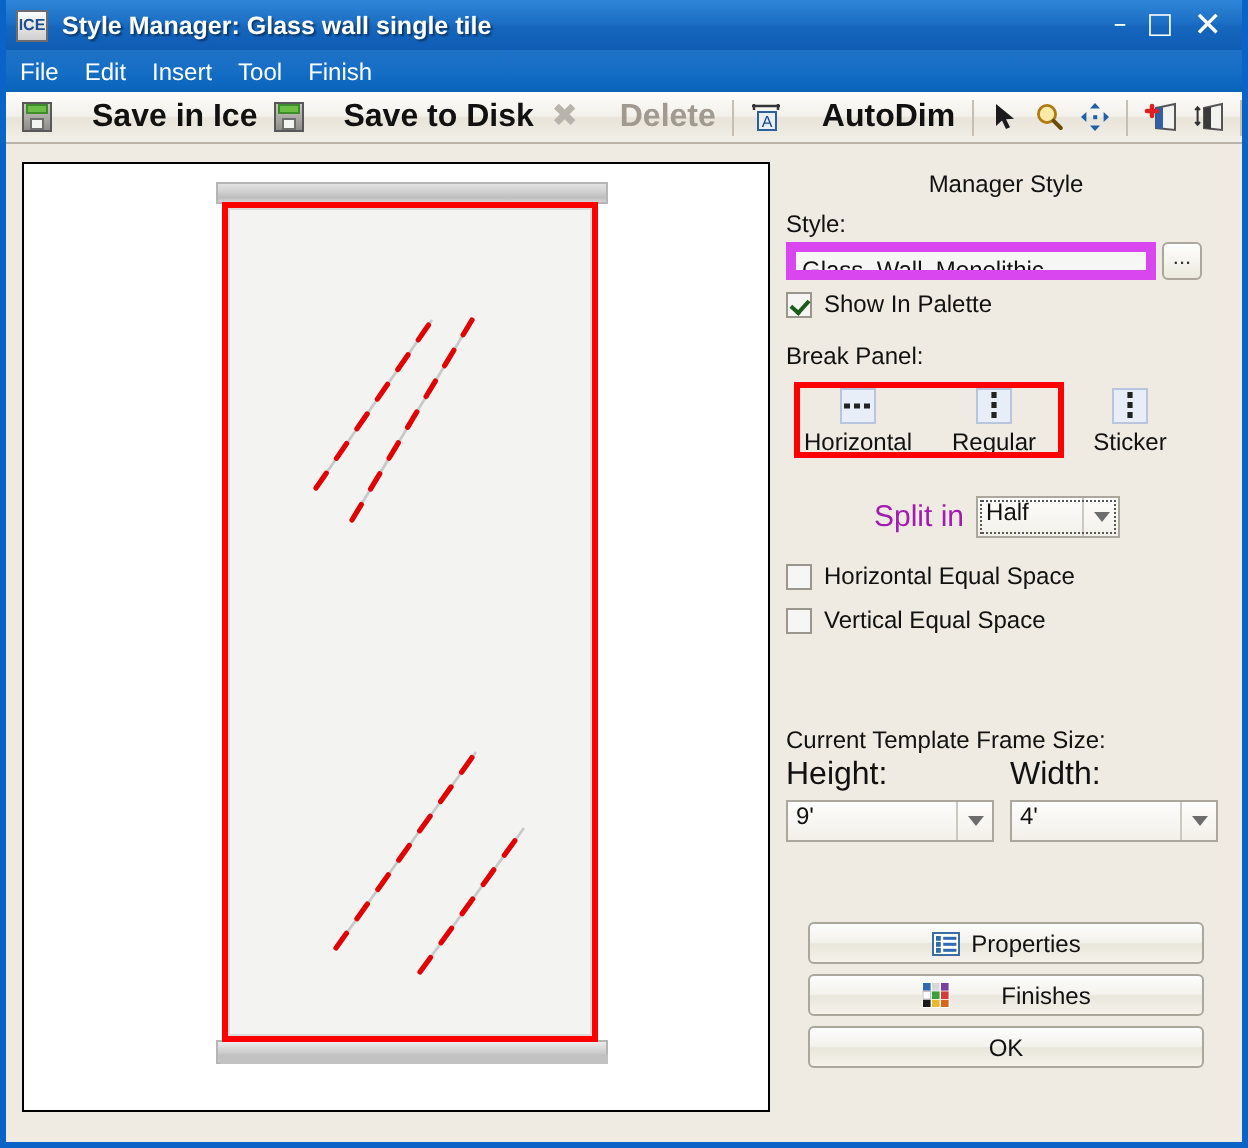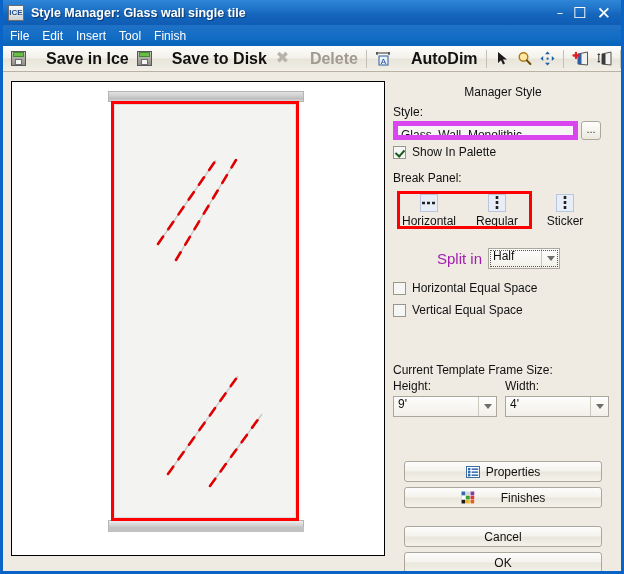--- a/index.html
+++ b/index.html
@@ -311,21 +311,21 @@
     border-left:4px solid transparent;
     border-right:4px solid transparent;
     border-top:5px solid #6d6d6d;
   }
   .combo.focused { outline: 1px dotted #555; outline-offset: -3px; }
 
   
   #frame-size-title { font-size:12px; color:#111; margin: 0 0 2px 6px; }
   #size-row { display:flex; margin-left:6px; }
   .size-col { display:flex; flex-direction:column; }
-  .size-col .field-label2 { font-size:12px; color:#111; margin-bottom:3px; }
+  .size-col .field-label2 { font-size:16px; color:#111; margin-bottom:3px; }
 
   
   .pbtn {
     height: 21px;
     margin: 0 auto;
     border: 1px solid #aba79d;
     border-radius: 3px;
     background: linear-gradient(to bottom,#fdfdfd 0%,#f4f2ec 48%,#e9e6dc 52%,#f4f2ea 100%);
     display:flex; align-items:center; justify-content:center;
     font-size:12px; color:#111;
@@ -627,23 +627,20 @@
                 <rect x="9.5" y="4.7" width="3.8" height="3.8" fill="#d63b3b"></rect>
                 <rect x="0.5" y="8.9" width="3.8" height="3.6" fill="#1b1b1b"></rect>
                 <rect x="5" y="8.9" width="3.8" height="3.6" fill="#e8b830"></rect>
                 <rect x="9.5" y="8.9" width="3.8" height="3.6" fill="#d8641e"></rect>
               </g>
             </svg>
           </span>
           <span>Finishes</span>
         </div>
 
-        <div class="pbtn" id="btn-cancel">
-          <span>Cancel</span>
-        </div>
 
         <div class="pbtn" id="btn-ok">
           <span>OK</span>
         </div>
       </div>
 
     </div>
   </div>
 </div>
 

